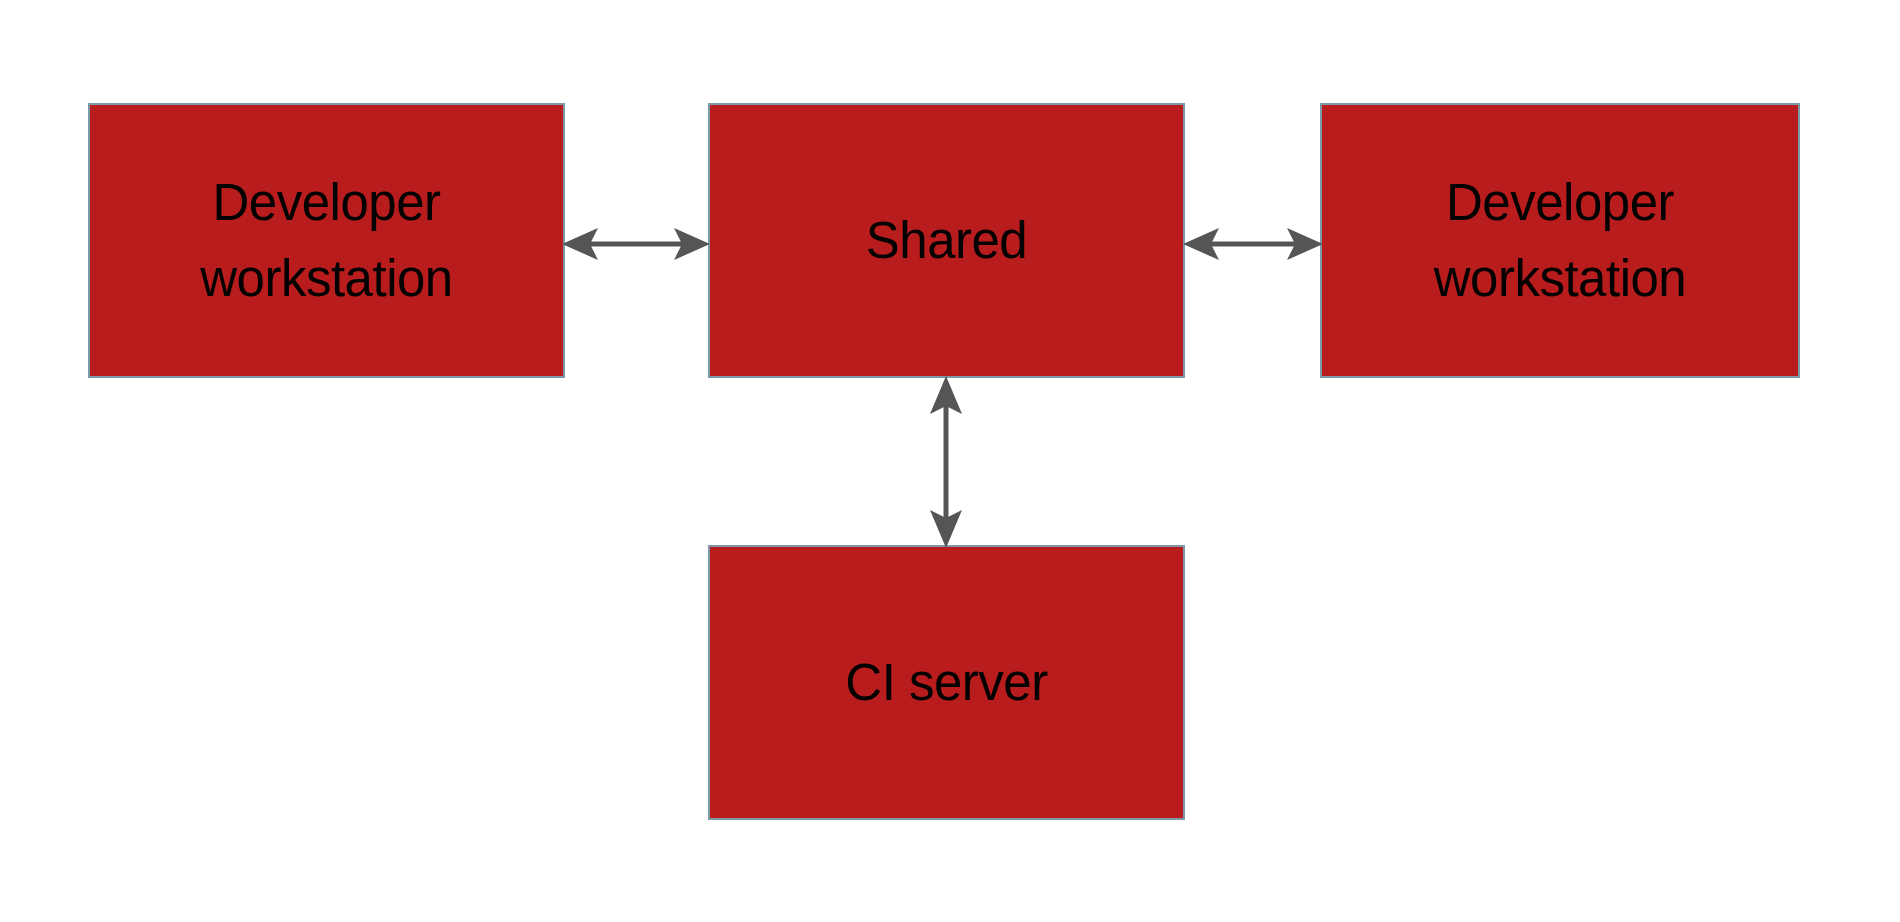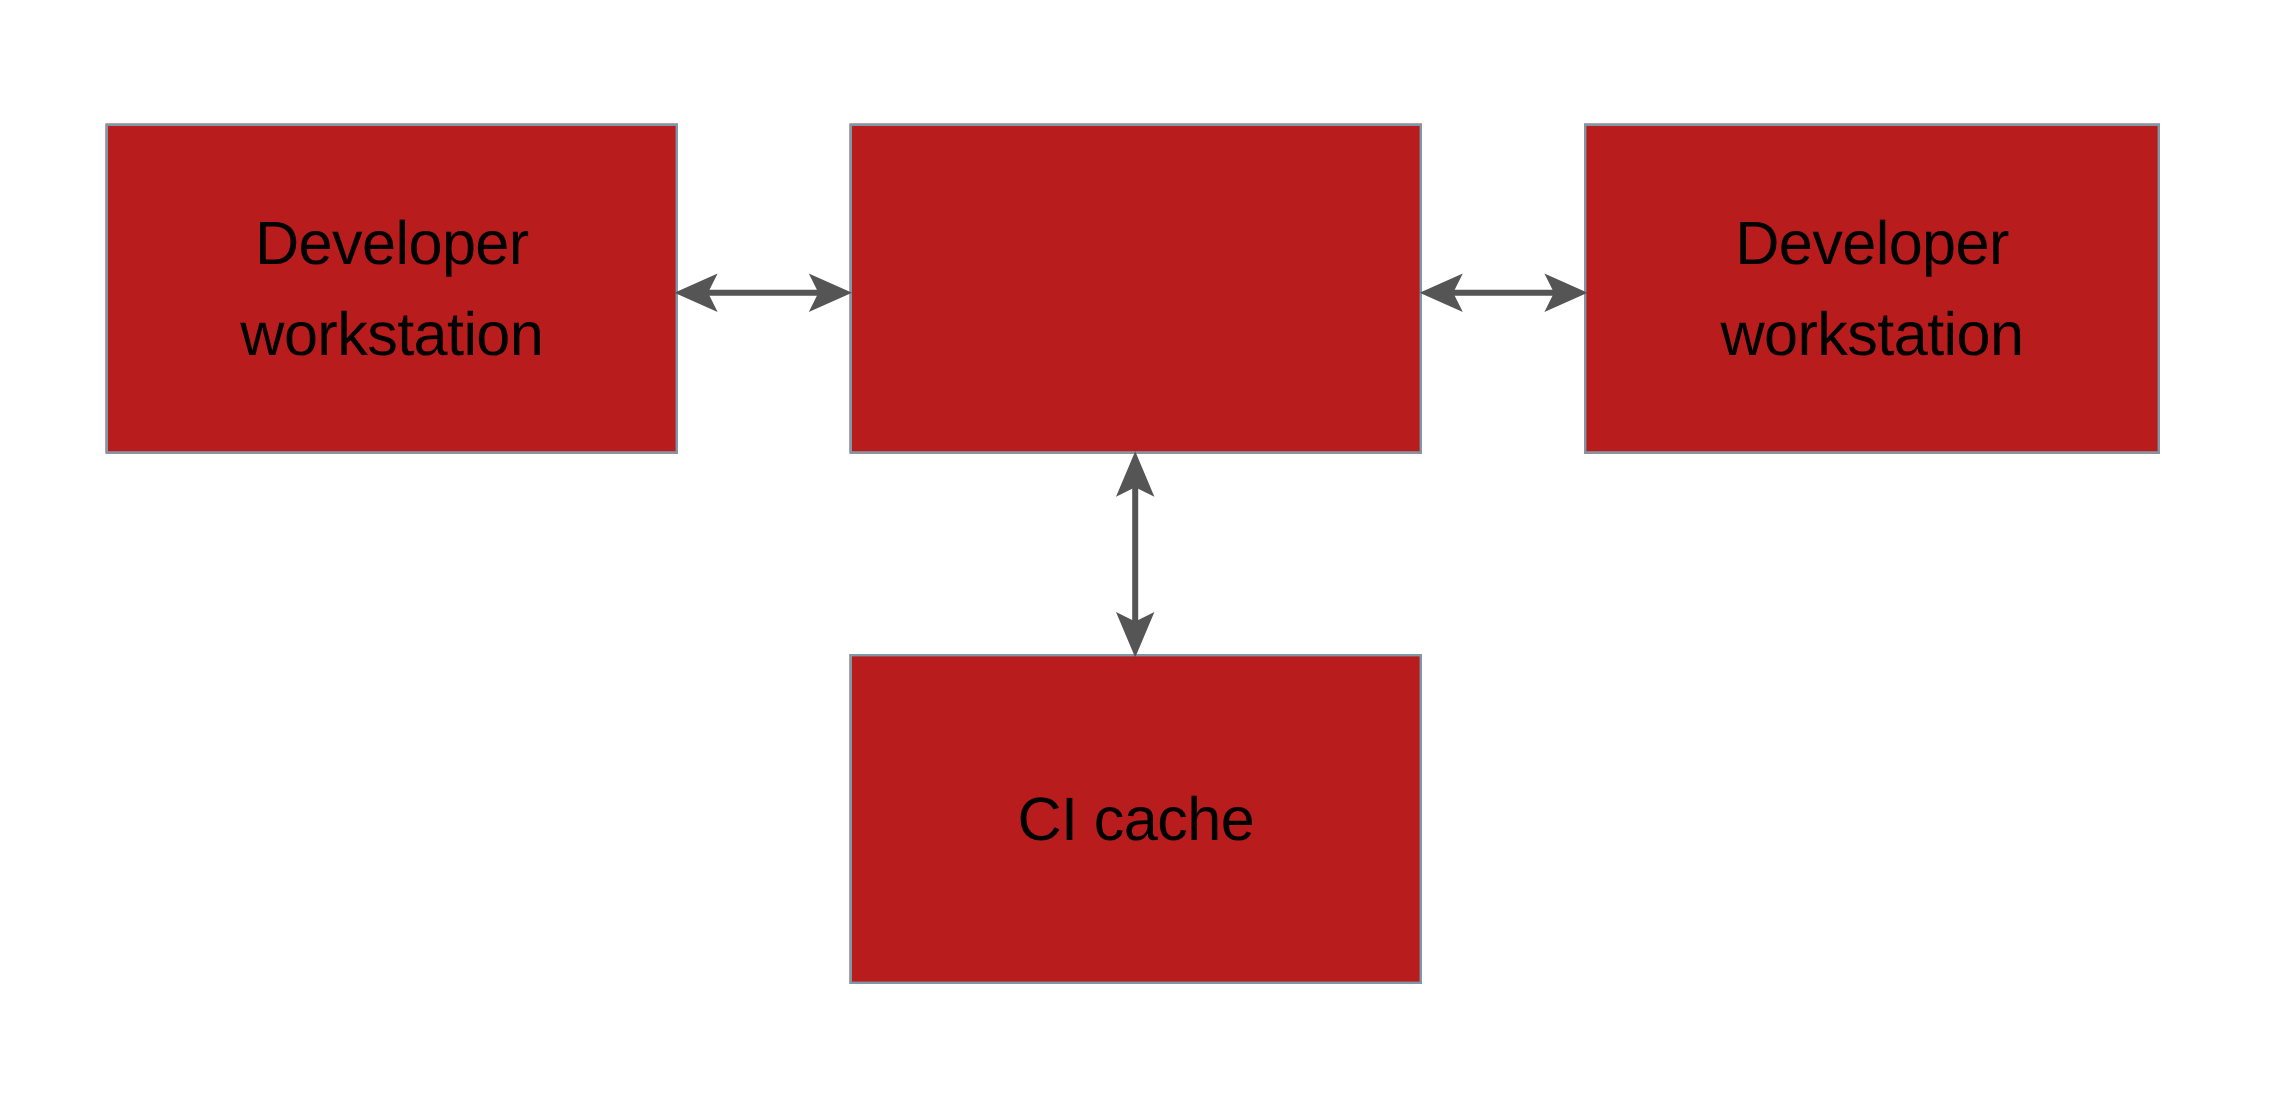--- a/index.html
+++ b/index.html
@@ -67,29 +67,30 @@
 <body>
 
 <div id="canvas">
 
   <div class="node" id="node-dev-left">
     <span class="line">Developer</span>
     <span class="line">workstation</span>
   </div>
 
   <div class="node" id="node-cache">
+    <span class="line">Shared</span>
   </div>
 
   <div class="node" id="node-dev-right">
     <span class="line">Developer</span>
     <span class="line">workstation</span>
   </div>
 
   <div class="node" id="node-ci">
-    <span class="line">CI cache</span>
+    <span class="line">CI server</span>
   </div>
 
   <svg class="connector" id="edge-left-cache" viewBox="0 0 152 62">
     <line class="conn-line" x1="24" y1="31" x2="128" y2="31"></line>
     <polygon class="conn-head" points="2,31 38,15 30,31 38,47"></polygon>
     <polygon class="conn-head" points="150,31 114,15 122,31 114,47"></polygon>
   </svg>
 
   <svg class="connector" id="edge-cache-right" viewBox="0 0 144 62">
     <line class="conn-line" x1="24" y1="31" x2="120" y2="31"></line>

